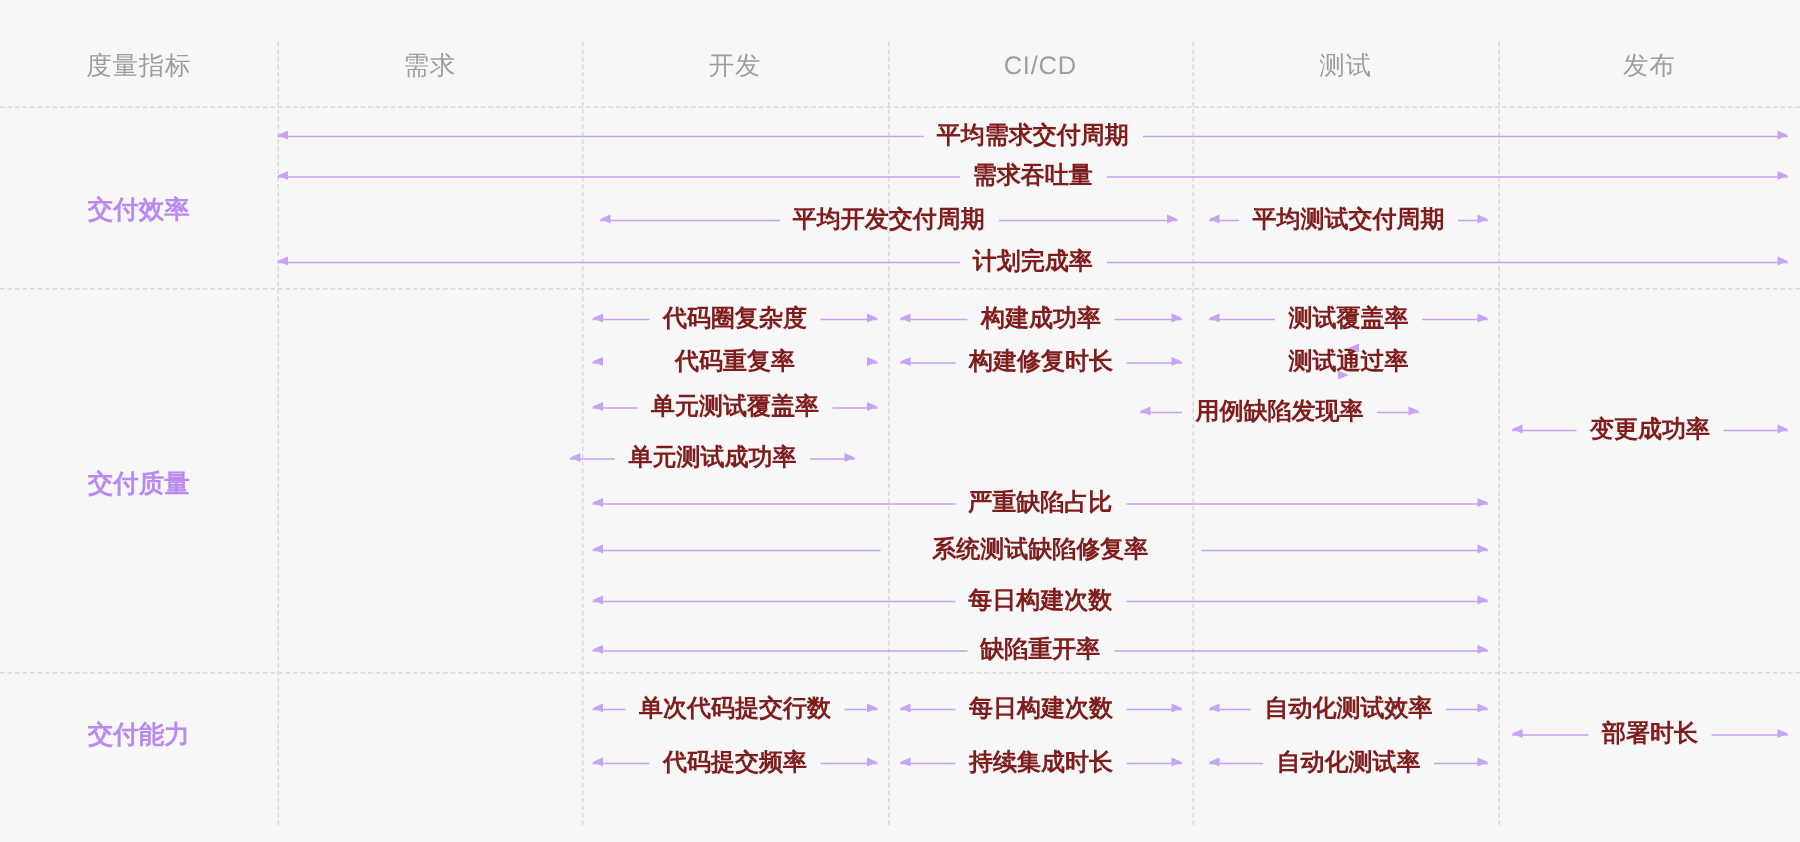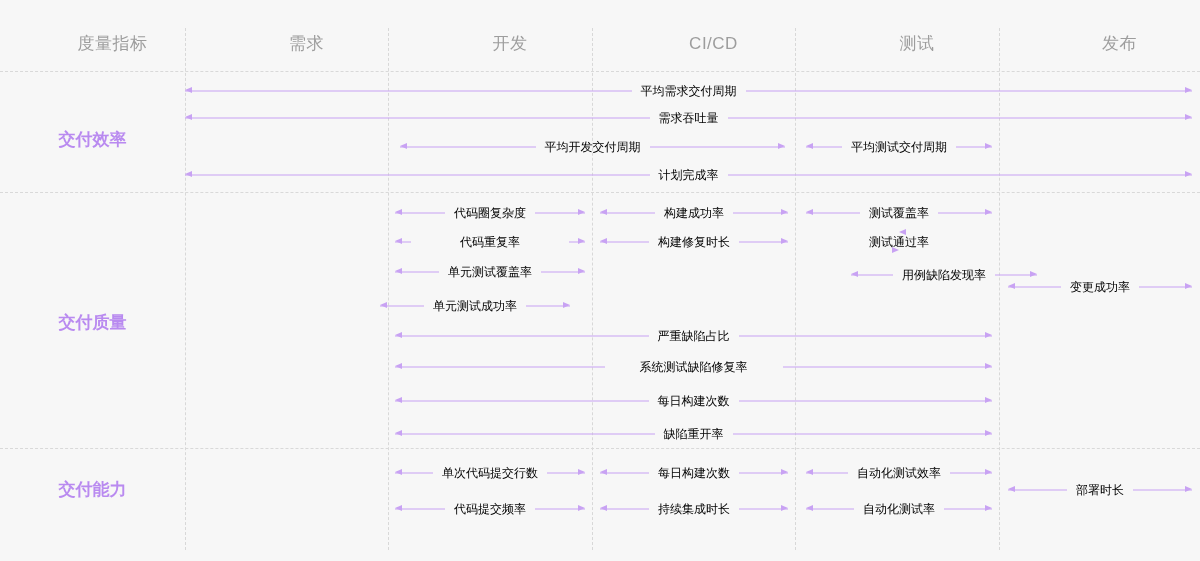--- a/index.html
+++ b/index.html
@@ -18,34 +18,34 @@
   }
   .hline{
     position:absolute;left:0;right:0;height:0;
     border-top:1px dashed #d9d9d9;
   }
 
   
   .hdr-cell{
     position:absolute;top:28px;height:32px;line-height:32px;
     text-align:center;color:#9d9d9d;font-size:17px;
-    letter-spacing:.5px;white-space:nowrap;padding-left:20px;
+    letter-spacing:.5px;white-space:nowrap;
   }
 
   
   .row-label{
     position:absolute;left:0;width:185px;text-align:center;
     color:#b98af0;font-size:17px;font-weight:600;white-space:nowrap;
   }
 
   
   .metric{
     position:absolute;height:18px;
     display:flex;align-items:center;
-    color:#000000;font-size:12px;white-space:nowrap;
+    color:#7f1d1d;font-size:16px;white-space:nowrap;font-weight:bold;
   }
   .metric .seg{
     flex:1 1 auto;position:relative;height:18px;
   }
   .metric .seg::before{
     content:"";position:absolute;top:50%;left:0;right:0;
     height:0;border-top:1.4px solid #c8a2f3;transform:translateY(-50%);
   }
   
   .metric .seg.left::after{
@@ -150,21 +150,21 @@
       <div class="metric" style="left: 806px; width: 186px; top: 233px; flex-direction: column;">
         <span class="seg left"></span>
         <span class="lbl">测试通过率</span>
         <span class="seg right"></span>
       </div>
       <div class="metric" style="left: 395px; width: 190px; top: 263px;">
         <span class="seg left"></span>
         <span class="lbl">单元测试覆盖率</span>
         <span class="seg right"></span>
       </div>
-      <div class="metric" style="left: 851px; width: 186px; top: 266px;">
+      <div class="metric" style="left: 760px; width: 186px; top: 266px;">
         <span class="seg left"></span>
         <span class="lbl">用例缺陷发现率</span>
         <span class="seg right"></span>
       </div>
       <div class="metric" style="left: 380px; width: 190px; top: 297px;">
         <span class="seg left"></span>
         <span class="lbl">单元测试成功率</span>
         <span class="seg right"></span>
       </div>
       <div class="metric" style="left: 1008px; width: 184px; top: 278px;">

